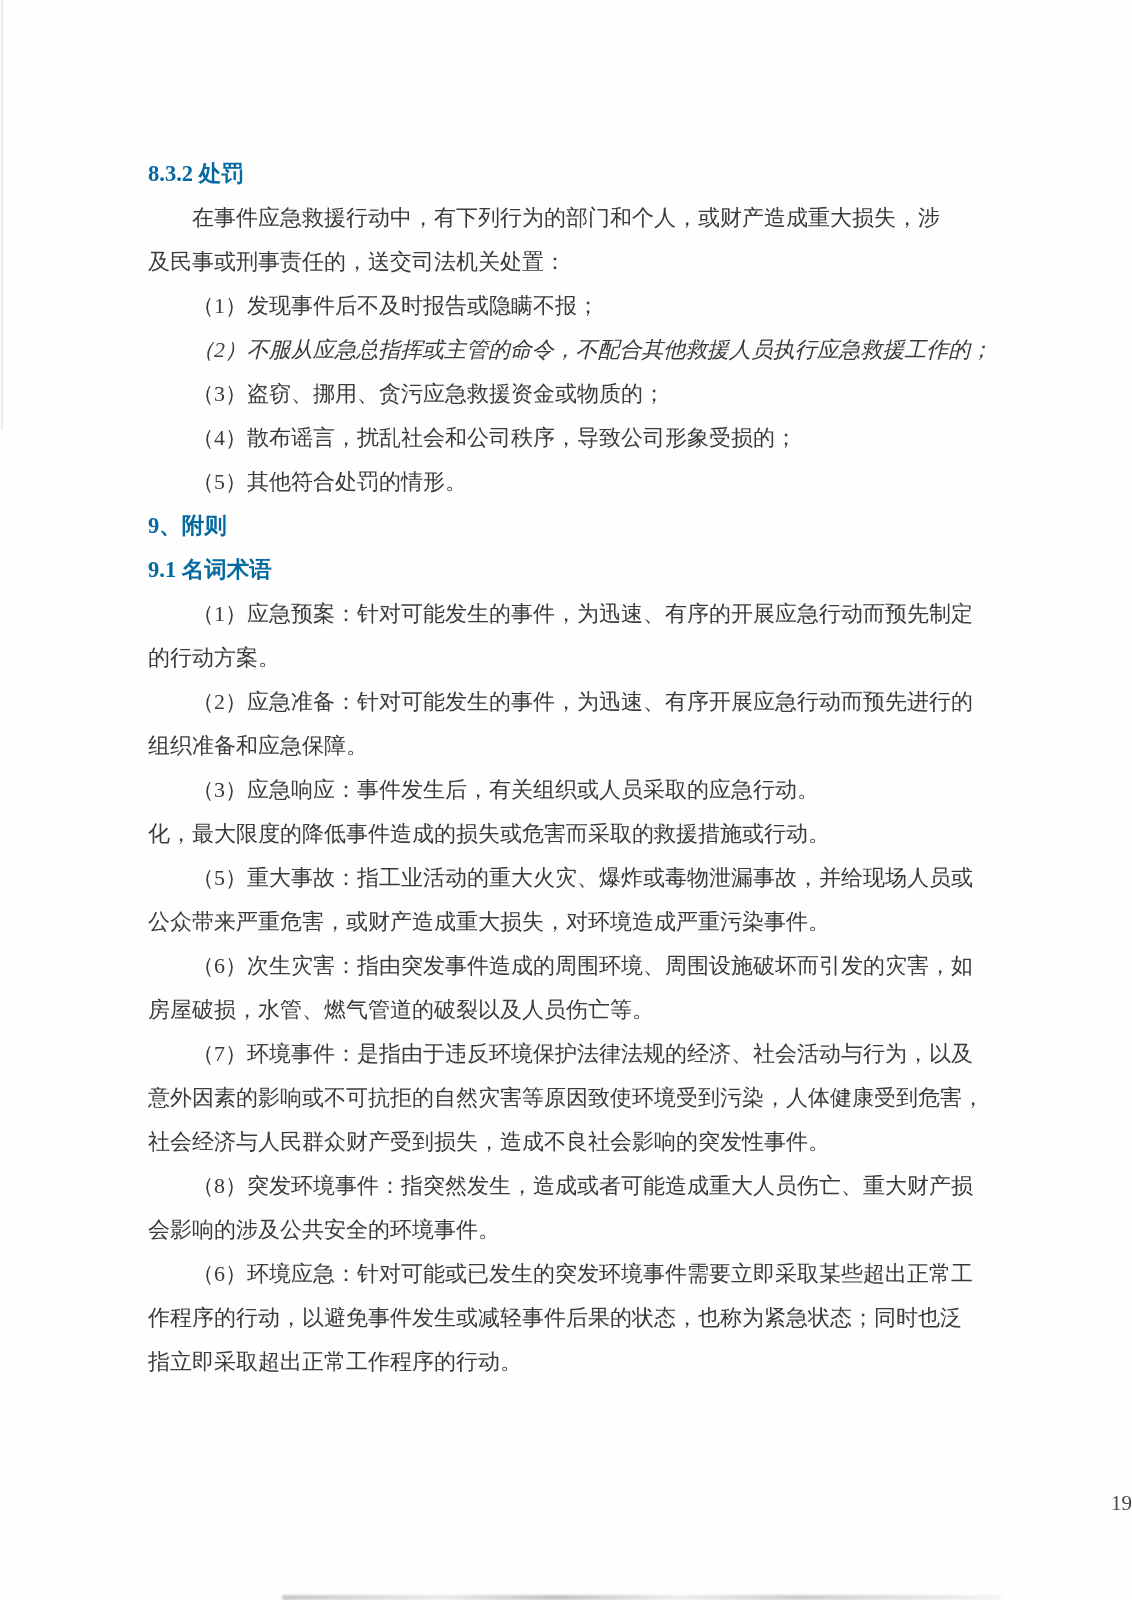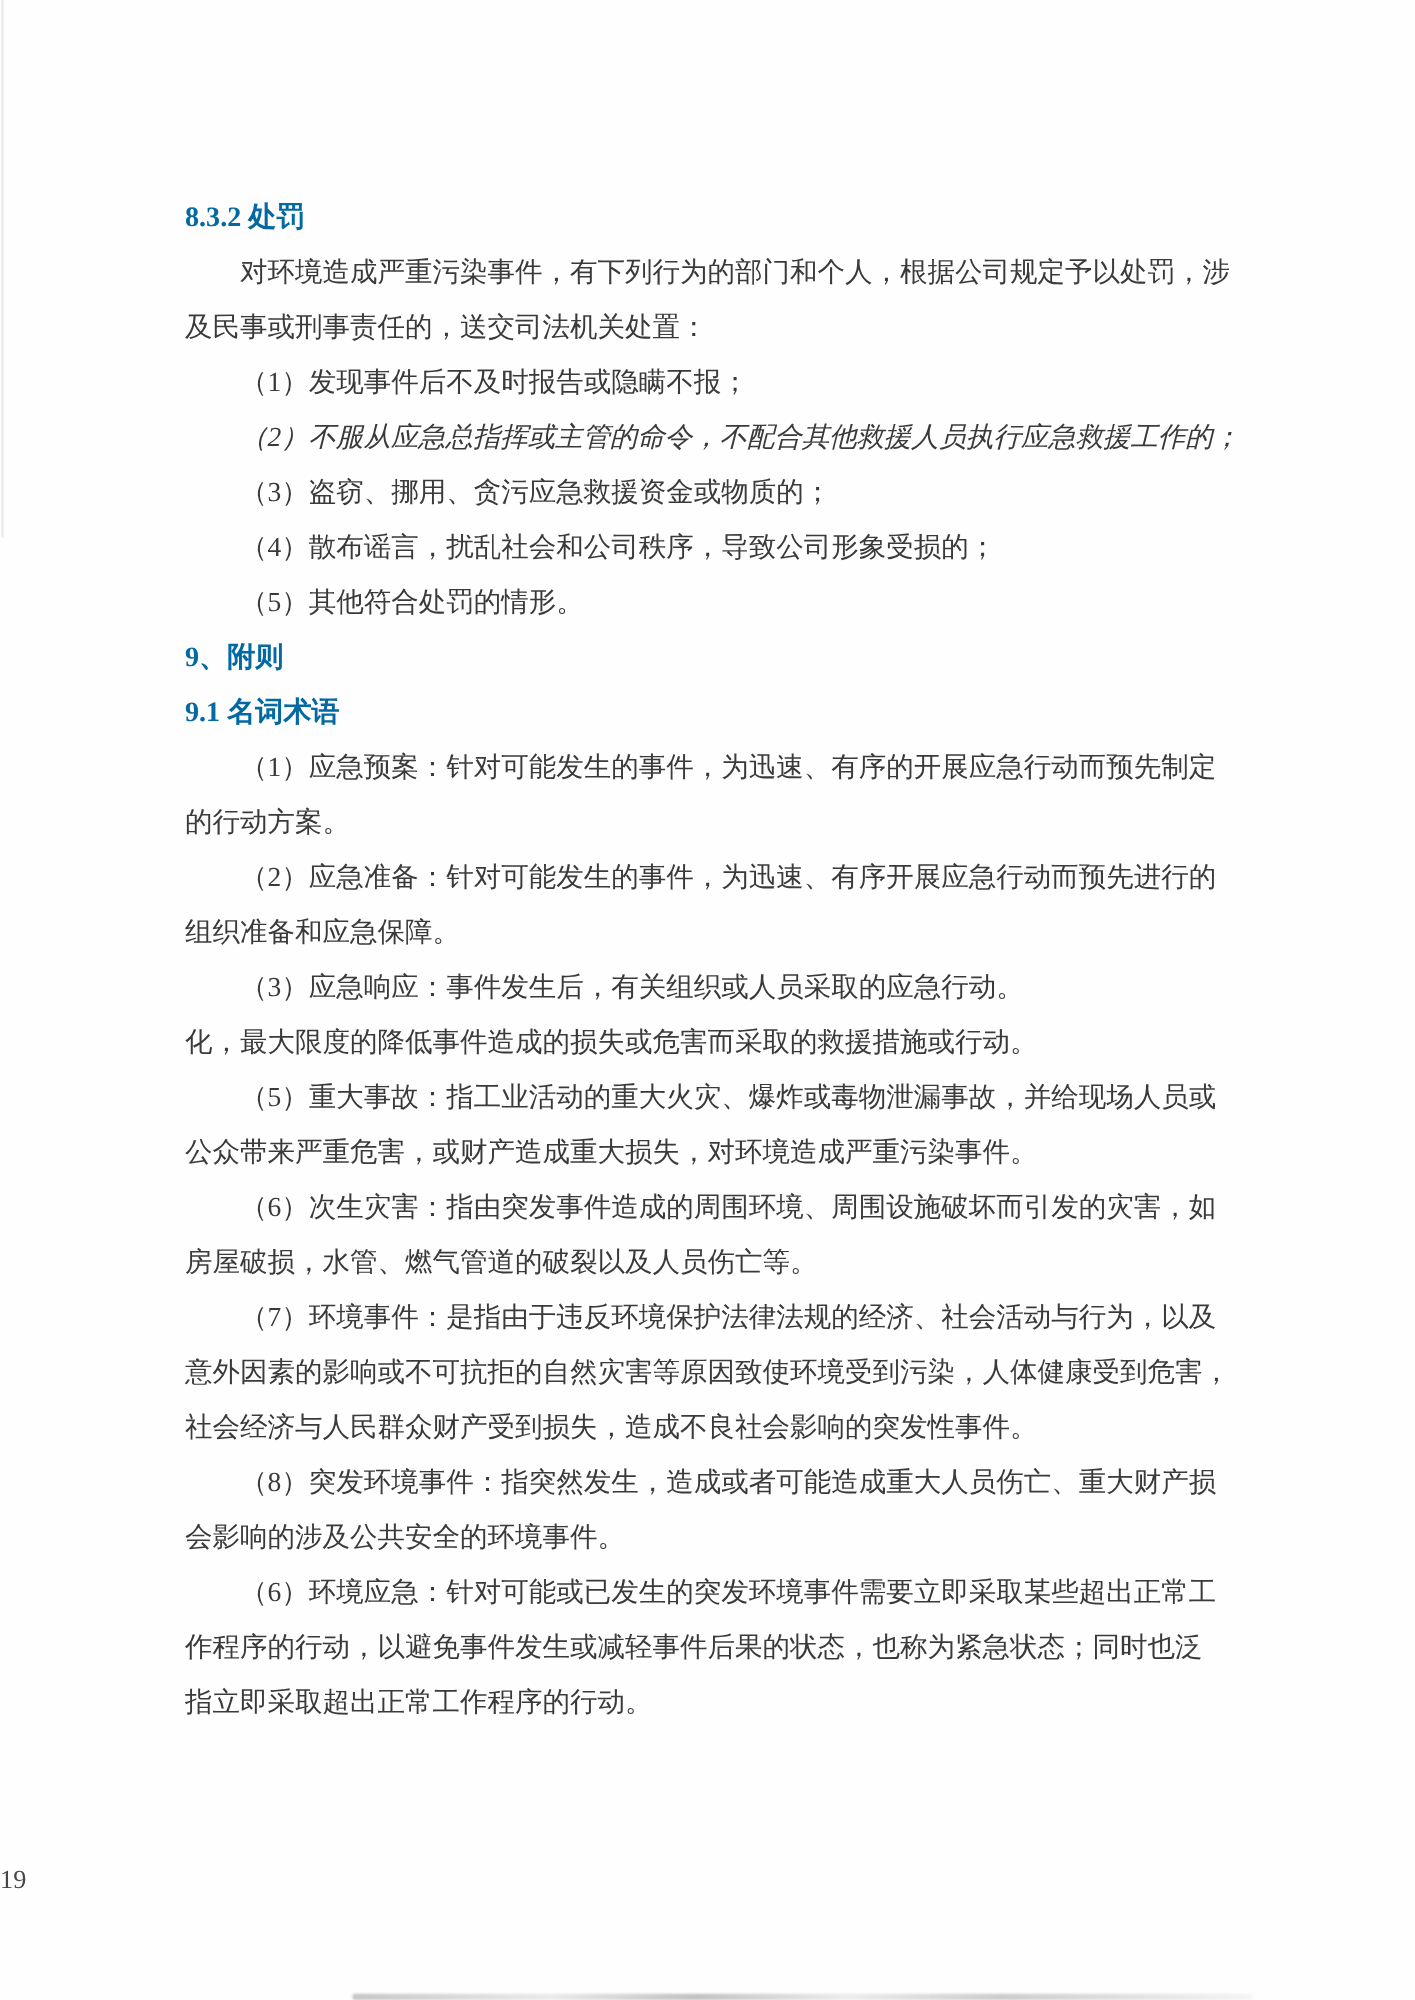--- a/index.html
+++ b/index.html
@@ -35,21 +35,21 @@
   .block-heading .line {
     font-weight: 700;
     color: #0369a1;
     font-size: 22.5px;
   }
   .page-number {
     position: absolute;
     top: 1488px;
     left: 0;
     width: 1132px;
-    text-align: left;
+    text-align: right;
     font-size: 21px;
     line-height: 30px;
     color: #474747;
     font-family: "Liberation Serif", "DejaVu Serif", serif;
   }
   
   .edge-artifact-left {
     position: absolute;
     left: 1px;
     top: 0;
@@ -77,21 +77,21 @@
 </head>
 <body>
 
 <div class="page">
   <div class="edge-artifact-left"></div>
   <div class="content">
       <div class="block-heading">
         <div class="line">8.3.2 处罚</div>
       </div>
       <div class="block-paragraph">
-        <div class="line indent">对环境造成严重污染事件，有下列行为的部门和个人，根据公司规定予以处罚，涉</div>
+        <div class="line indent">在事件应急救援行动中，有下列行为的部门和个人，或财产造成重大损失，涉</div>
         <div class="line">及民事或刑事责任的，送交司法机关处置：</div>
       </div>
       <div class="block-paragraph">
         <div class="line indent">（1）发现事件后不及时报告或隐瞒不报；</div>
       </div>
       <div class="block-paragraph">
         <div class="line indent" style="letter-spacing: -0.08px; font-style: italic;">（2）不服从应急总指挥或主管的命令，不配合其他救援人员执行应急救援工作的；</div>
       </div>
       <div class="block-paragraph">
         <div class="line indent">（3）盗窃、挪用、贪污应急救援资金或物质的；</div>

